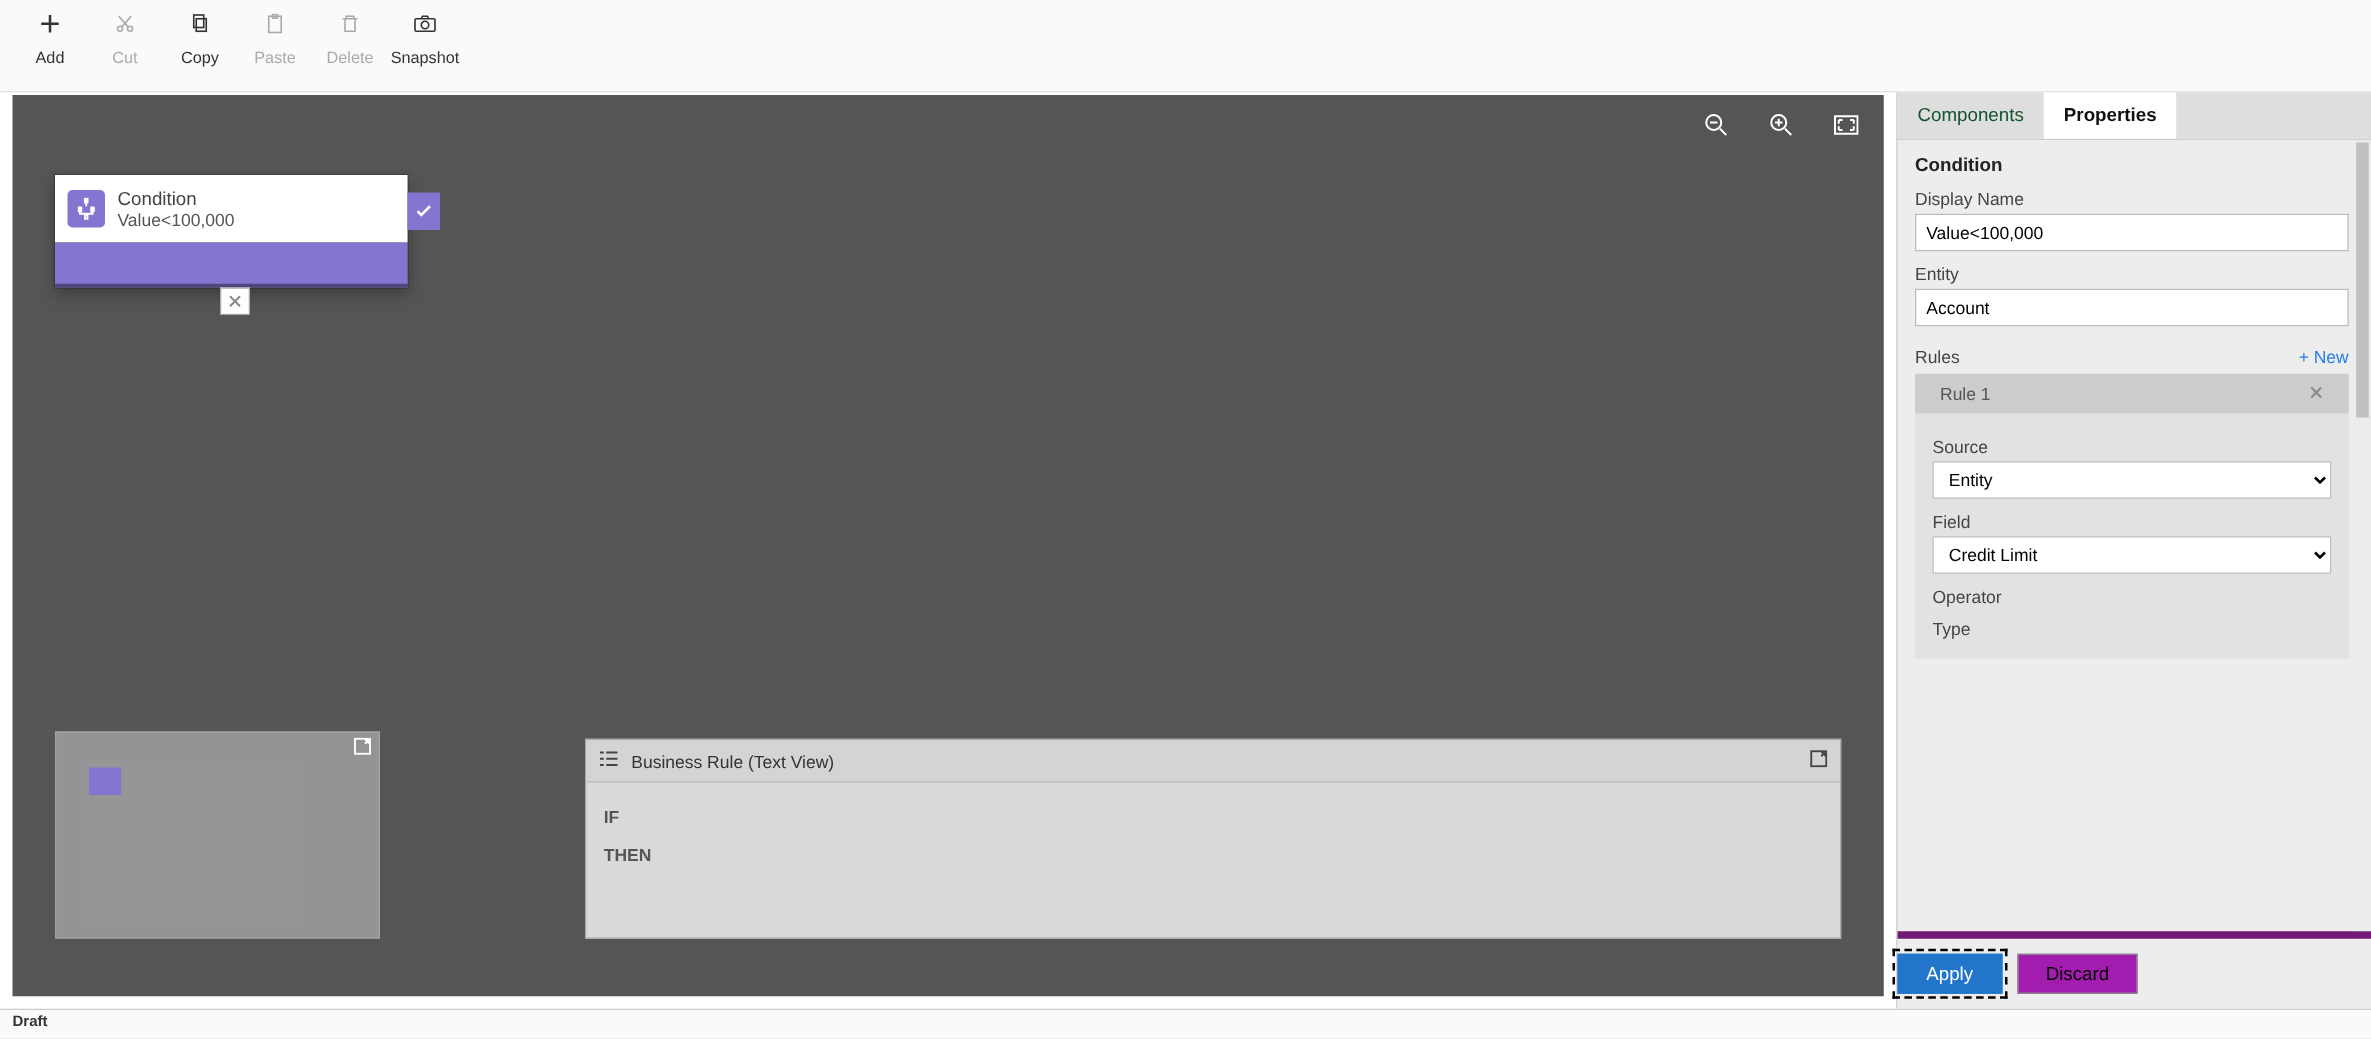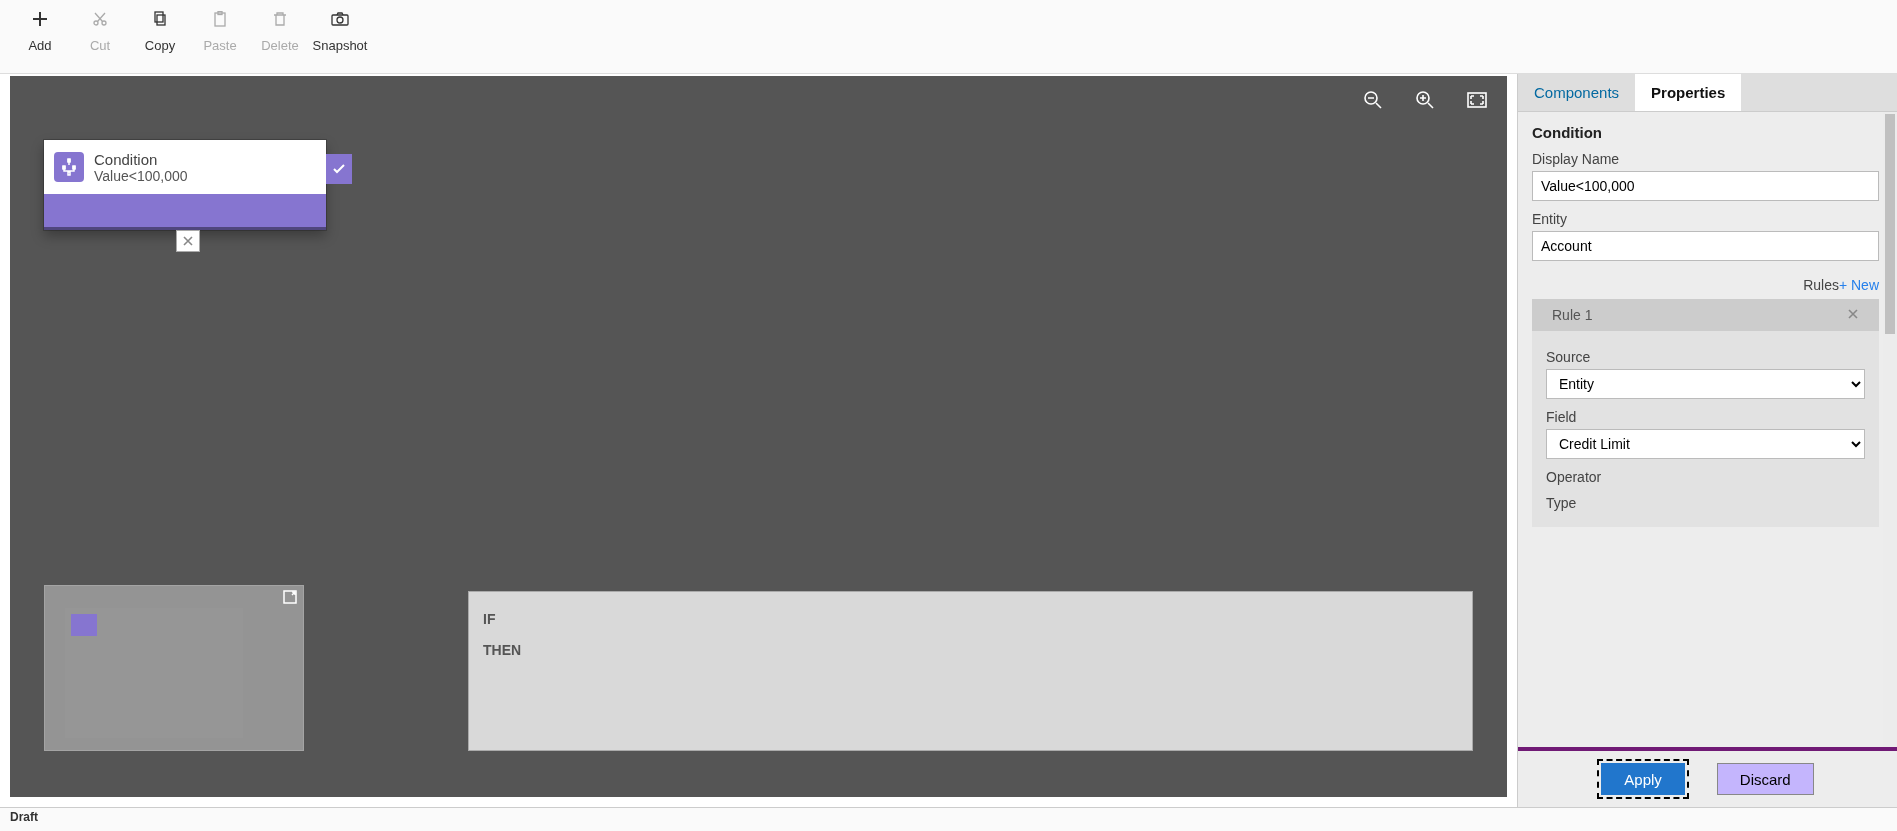--- a/index.html
+++ b/index.html
@@ -45,38 +45,38 @@
   .tv-head .ico { margin-right:10px;}
   .tv-exp { margin-left:auto;}
   .tv-body { padding:12px 14px; font-size:14px; display:flex; gap:36px;}
   .tv-left { color:#555; font-weight:600; line-height:2.2;}
   .tv-rule { padding-top:18px; }
   .tv-rule .bold { font-weight:700;}
 
   
   .right { width:380px; border-left:1px solid #ccc; background:#ededed; display:flex; flex-direction:column;}
   .tabs { display:flex; border-bottom:1px solid #ccc;}
-  .tab { padding:10px 16px; font-size:15px; color:#0369a1; cursor:pointer; background:#dedede;}
+  .tab { padding:10px 16px; font-size:15px; color:#14532d; cursor:pointer; background:#dedede;}
   .tab.active { background:#ffffff; color:#111; font-weight:600;}
   .tabs-spacer { flex:1; background:#dedede;}
   
   .panel-scroll { flex:1; overflow-y:auto; position:relative;}
   .panel-inner { padding:12px 18px 4px 14px; }
   .sec { font-weight:600; font-size:15px; margin-bottom:10px; color:#222;}
   .field-lbl { font-size:14px; color:#444; margin:10px 0 4px 0;}
   .text-in, .sel-in { width:100%; height:30px; border:1px solid #bbb; background:#fff; padding:0 8px; font-size:14px; font-family:inherit;}
-  .rules-row { display:flex; align-items:center; justify-content:flex-end; margin-top:16px;}
+  .rules-row { display:flex; align-items:center; justify-content:space-between; margin-top:16px;}
   .new-link { color:#2680eb; font-size:14px; cursor:pointer;}
   .rule-head { background:#ccc; padding:8px 20px; margin:6px 0 0 0; display:flex; align-items:center; justify-content:space-between; color:#555;}
   .rule-body { background:#e2e2e2; padding:8px 14px 12px 14px;}
   .scroll-track { position:absolute; right:0; top:0; bottom:0; width:14px; background:#ececec;}
   .scroll-thumb { position:absolute; right:2px; top:2px; width:10px; height:220px; background:#c0c0c0;}
 
-  .panel-foot { display:flex; justify-content:center; gap:32px; padding:12px 0; border-top:4px solid #701a75; background:#ededed;}
-  .btn { height:32px; padding:0 22px; border:1px solid #888; background:#c4b5fd; font-size:15px; cursor:pointer;}
+  .panel-foot { display:flex; justify-content:flex-start; gap:12px; padding:12px 0; border-top:6px solid #701a75; background:#ededed;}
+  .btn { height:32px; padding:0 22px; border:1px solid #888; background:#a21caf; font-size:15px; cursor:pointer;}
   .btn.primary { background:#2176cc; color:#fff; border:1px solid #2176cc; outline:2px dashed #000; outline-offset:2px;}
 
   .status { height:24px; border-top:1px solid #ccc; padding:2px 10px; font-weight:600; font-size:12px; color:#333; background:#fafafa;}
 </style>
 </head>
 <body>
 
 <div class="toolbar">
   <div class="tool-btn">
     <span class="ico">
@@ -193,20 +193,34 @@
               <rect x="1" y="1" width="12" height="12"></rect>
               <path d="M9 5l3-3M12 2v3M12 2h-3"></path>
             </svg>
         </div>
         <div class="minimap-inner">
           <div class="mini-node"></div>
         </div>
       </div>
 
       <div class="textview">
+        <div class="tv-head">
+          <span class="ico">
+            <svg width="16" height="14" viewBox="0 0 16 14" stroke="#444" stroke-width="1.5">
+                <path d="M1 2h3M6 2h9 M1 7h3M6 7h9 M1 12h3M6 12h9"></path>
+              </svg>
+          </span>
+          <span>Business Rule (Text View)</span>
+          <span class="tv-exp">
+            <svg width="14" height="14" viewBox="0 0 14 14" fill="none" stroke="#444" stroke-width="1.5">
+                <rect x="1" y="1" width="12" height="12"></rect>
+                <path d="M9 5l3-3M12 2v3M12 2h-3"></path>
+              </svg>
+          </span>
+        </div>
         <div class="tv-body">
           <div class="tv-left">
             <div>IF</div>
             <div>THEN</div>
           </div>
         </div>
       </div>
 
     </div>
   </div>

